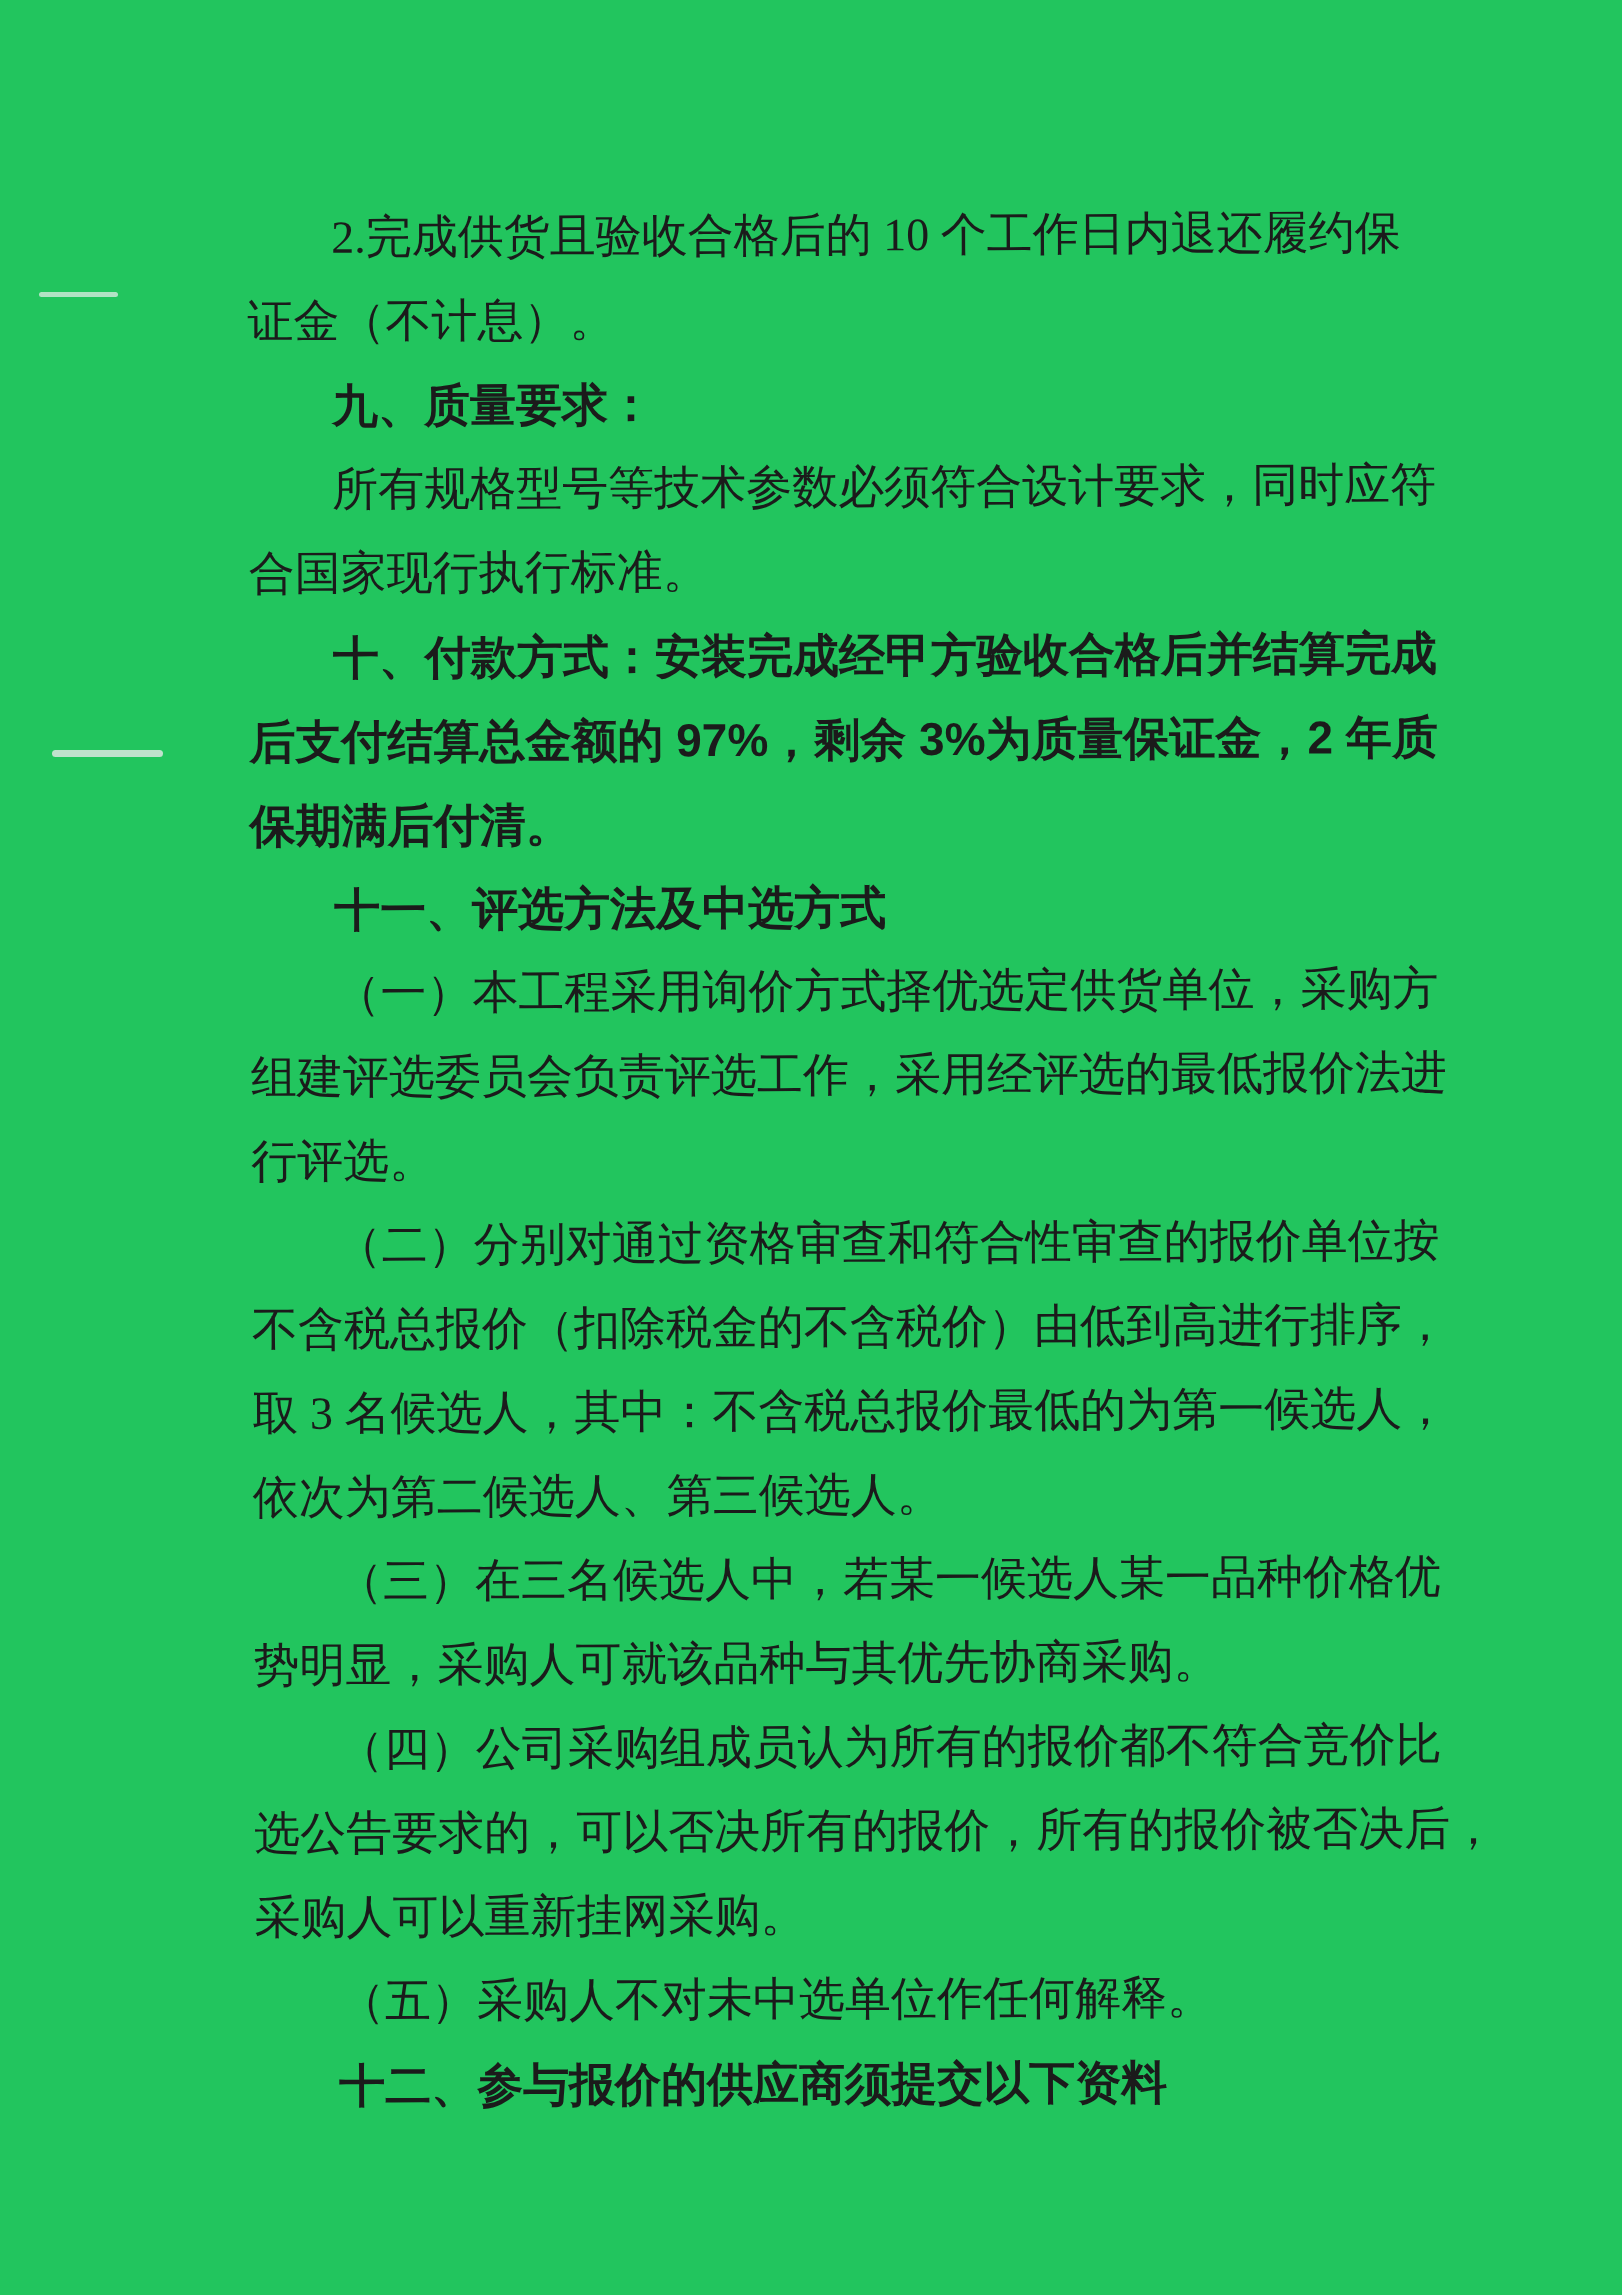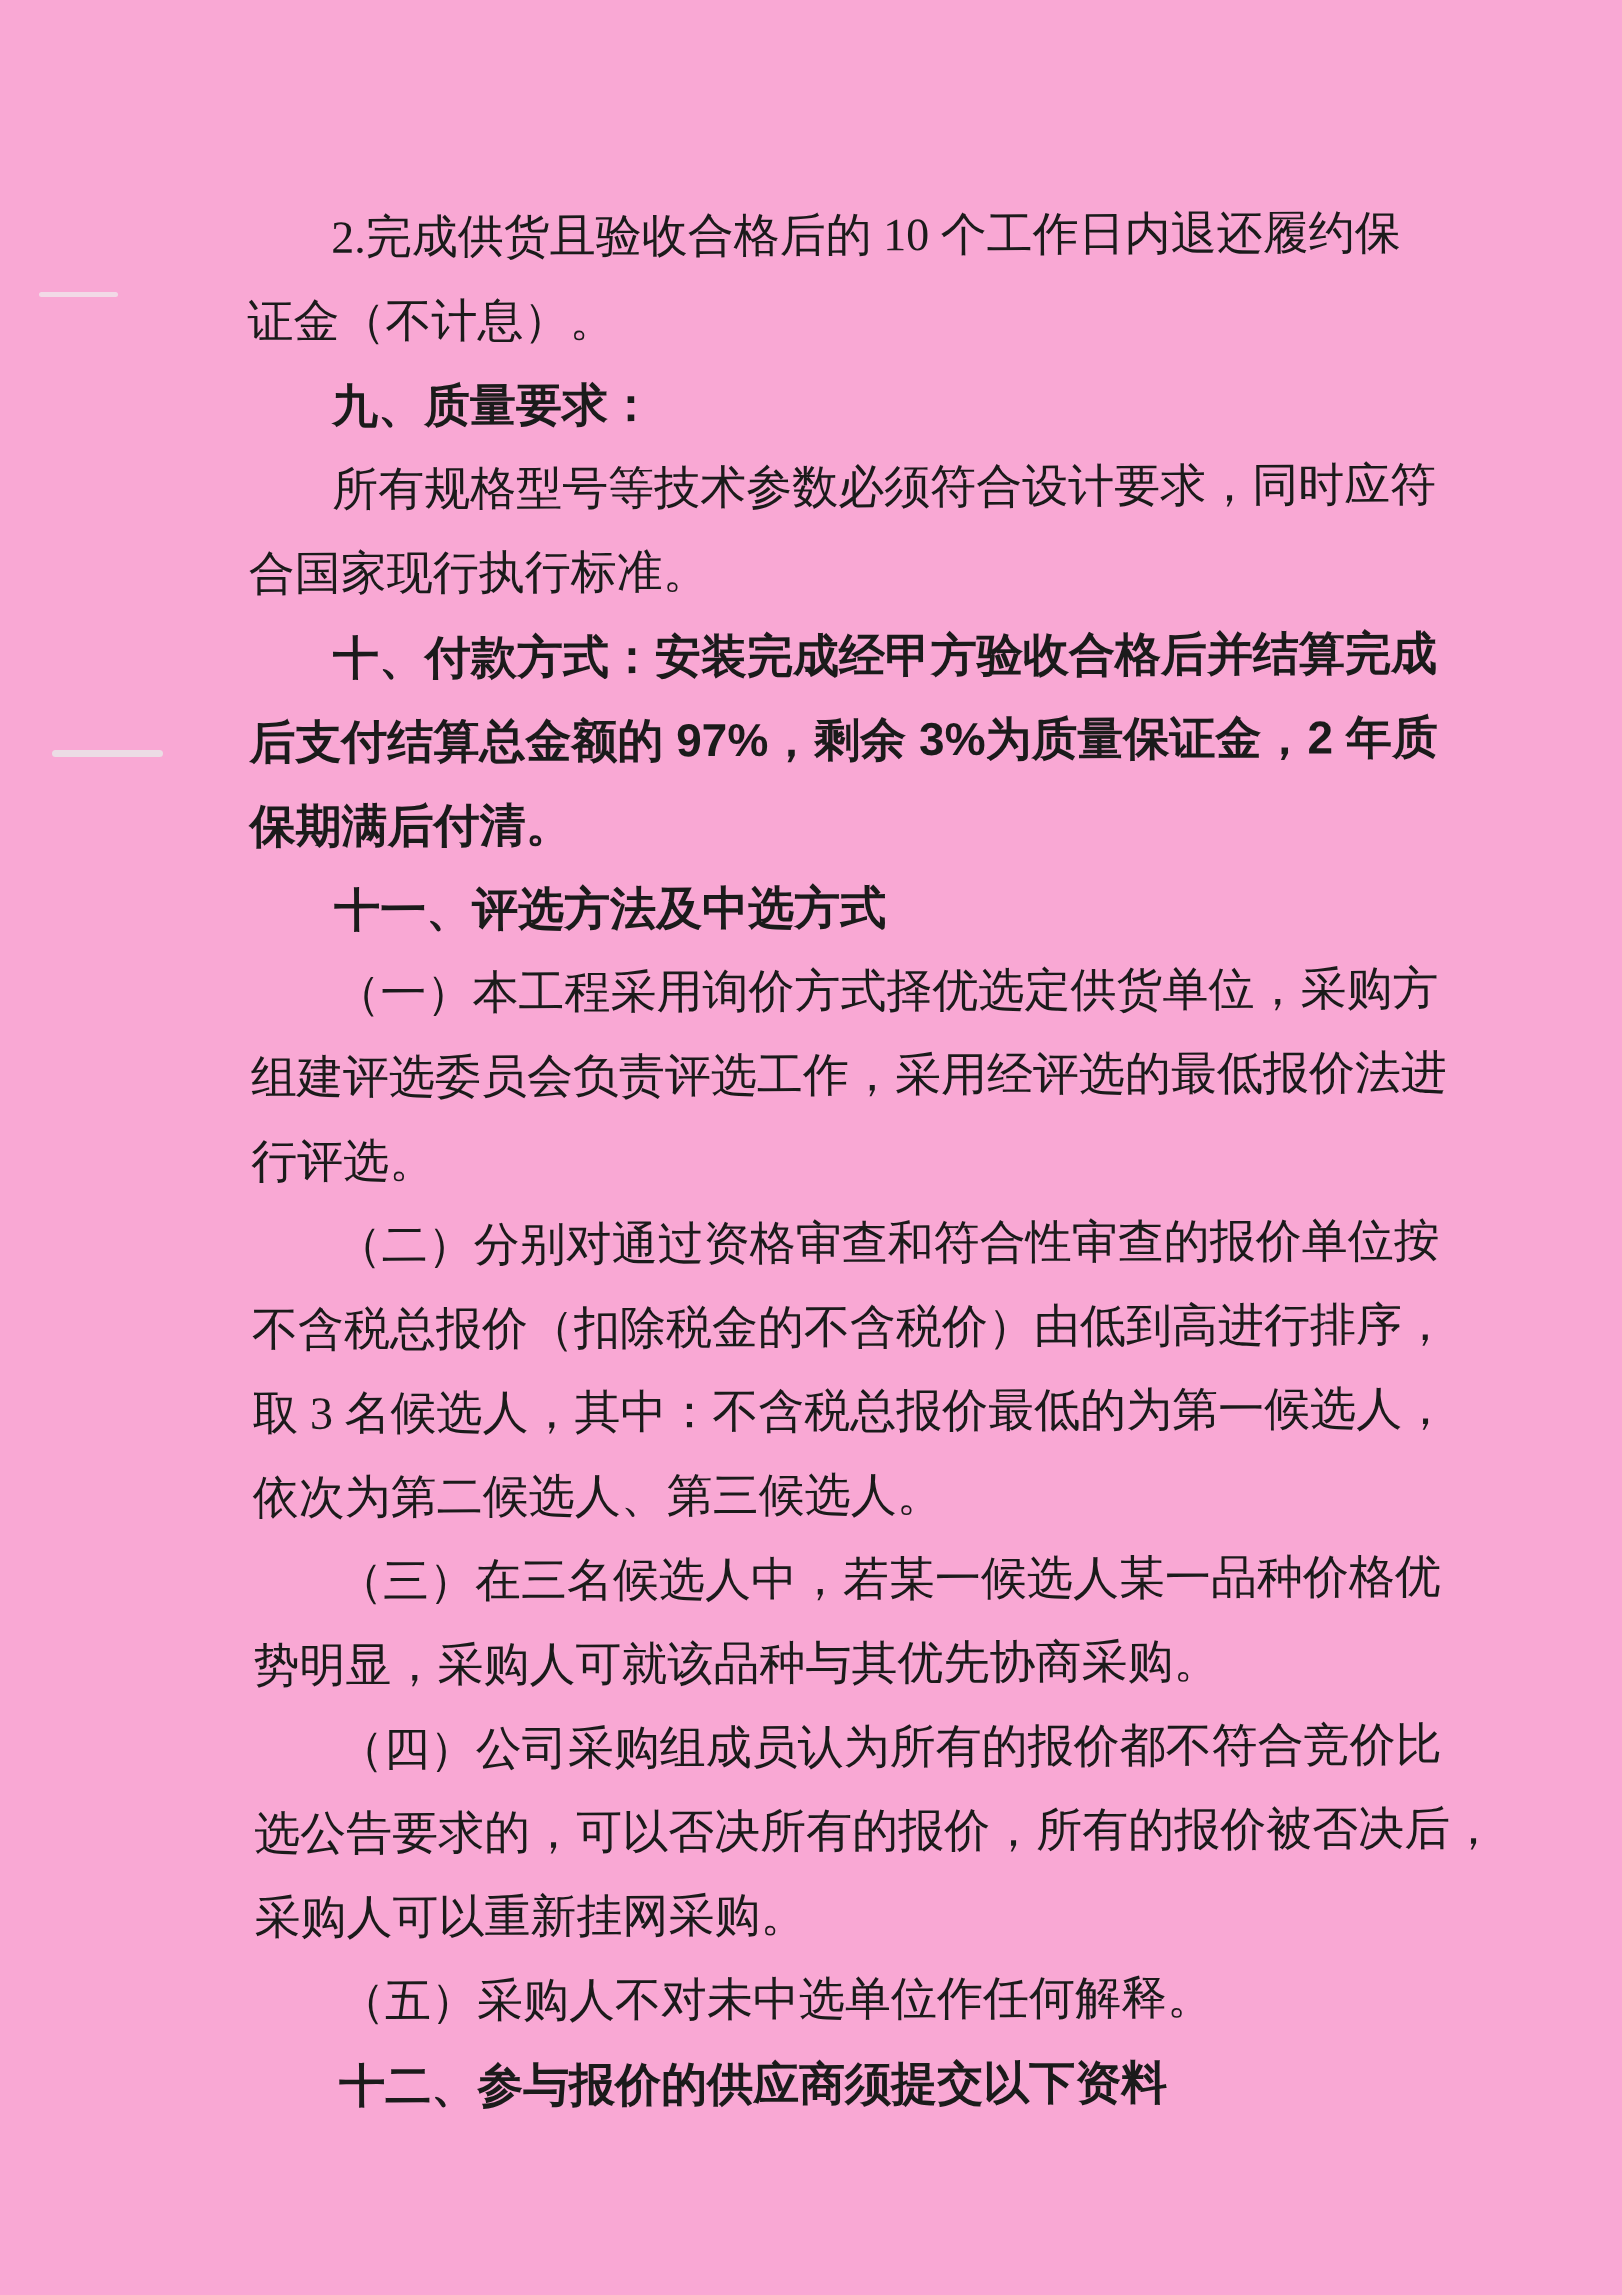--- a/index.html
+++ b/index.html
@@ -4,21 +4,21 @@
 <style>
   html, body {
     margin: 0;
     padding: 0;
     background: #ffffff;
   }
   .page {
     position: relative;
     width: 1623px;
     height: 2295px;
-    background: #f9a8d4;
+    background: #22c55e;
     overflow: hidden;
     font-family: "Liberation Serif", serif;
   }
   .content {
     position: absolute;
     left: 247px;
     top: 196px;
     width: 1197px;
     transform: rotate(-0.25deg);
     transform-origin: left top;

